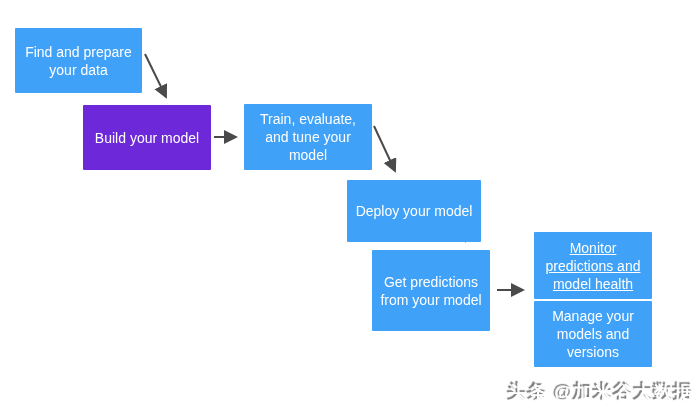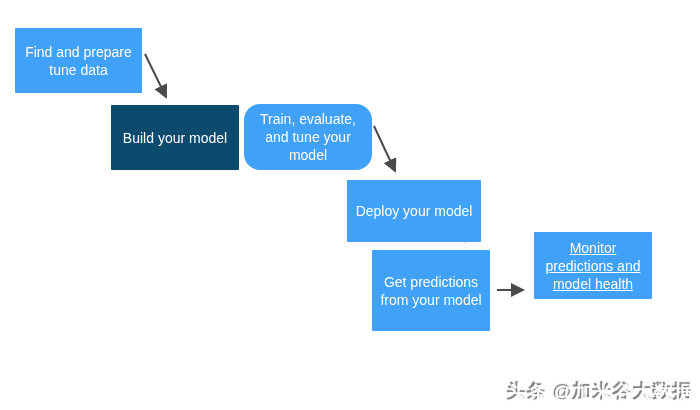--- a/index.html
+++ b/index.html
@@ -20,21 +20,21 @@
     text-align:center;
     color:#ffffff;
     font-size:14px;
     line-height:18px;
     padding:0 4px;
     box-sizing:border-box;
     border-radius:1px;
   }
   #node-1{left:15px;top:28px;width:127px;height:65px;}
   #node-2{left:83px;top:105px;width:128px;height:65px;}
-  #node-3{left:244px;top:104px;width:128px;height:66px;border-radius:16px;}
+  #node-3{left:244px;top:104px;width:128px;height:66px;}
   #node-4{left:303px;top:180px;width:134px;height:62px;margin-left:44px;}
   #node-5{left:372px;top:250px;width:118px;height:81px;}
   #node-6{left:534px;top:232px;width:118px;height:67px;text-decoration:underline;}
   #node-7{left:534px;top:301px;width:118px;height:66px;}
   .watermark{
     position:absolute;
     right:6px;bottom:4px;
     font-size:19px;
     font-weight:bold;
     color:#ffffff;
@@ -55,28 +55,29 @@
         <path d="M0,0 L7,3.5 L0,7 Z" fill="#4A4A4A"></path>
       </marker>
     </defs>
     <line x1="145" y1="54" x2="166" y2="97" stroke-width="2" marker-end="url(#arrowhead)" stroke="#4A4A4A"></line>
     <line x1="214" y1="137" x2="236" y2="137" stroke-width="2" marker-end="url(#arrowhead)" stroke="#4A4A4A"></line>
     <line x1="374" y1="126" x2="395" y2="171" stroke-width="2" marker-end="url(#arrowhead)" stroke="#4A4A4A"></line>
     <line x1="443" y1="196" x2="465" y2="241" stroke-width="2" marker-end="url(#arrowhead)" stroke="#4A4A4A"></line>
     <line x1="497" y1="290" x2="523" y2="290" stroke-width="2" marker-end="url(#arrowhead)" stroke="#4A4A4A"></line>
   </svg>
 
-  <div class="node" id="node-1" style="background: rgb(63, 161, 247); color: rgb(255, 255, 255);">Find and prepare tune data</div>
+  <div class="node" id="node-1" style="background: rgb(63, 161, 247); color: rgb(255, 255, 255);">Find and prepare your data</div>
 
-  <div class="node" id="node-2" style="background: #0c4a6e; color: rgb(255, 255, 255); margin-left: 28px;">Build your model</div>
+  <div class="node" id="node-2" style="background: #6d28d9; color: rgb(255, 255, 255);">Build your model</div>
 
   <div class="node" id="node-3" style="background: rgb(63, 161, 247); color: rgb(255, 255, 255);">Train, evaluate, and tune your model</div>
 
   <div class="node" id="node-4" style="background: rgb(63, 161, 247); color: rgb(255, 255, 255);">Deploy your model</div>
 
   <div class="node" id="node-5" style="background: rgb(63, 161, 247); color: rgb(255, 255, 255);">Get predictions from your model</div>
 
   <div class="node" id="node-6" style="background: rgb(63, 161, 247); color: rgb(255, 255, 255);">Monitor predictions and model health</div>
 
+  <div class="node" id="node-7" style="background: rgb(63, 161, 247); color: rgb(255, 255, 255);">Manage your models and versions</div>
 
   <div class="watermark">头条 @加米谷大数据</div>
 
 </div>
 
 </body></html>

